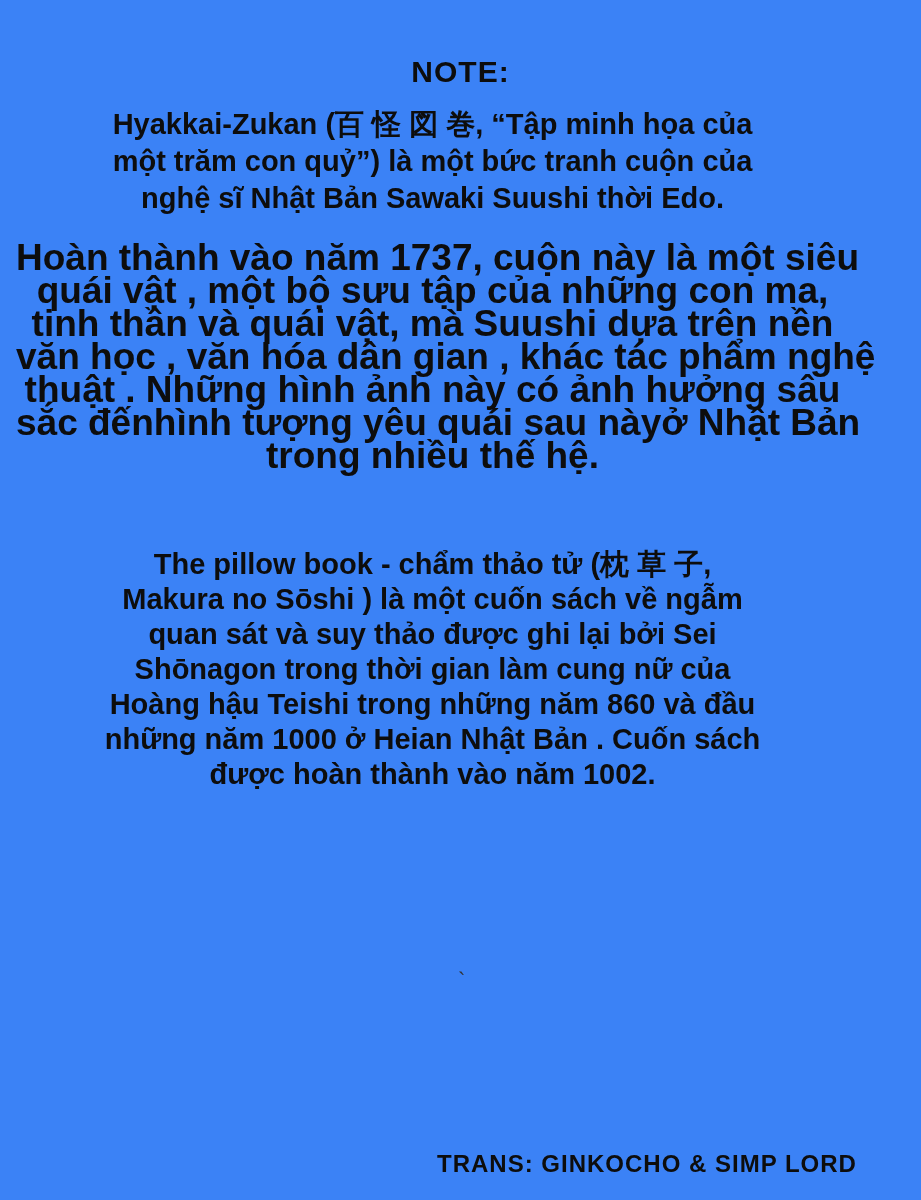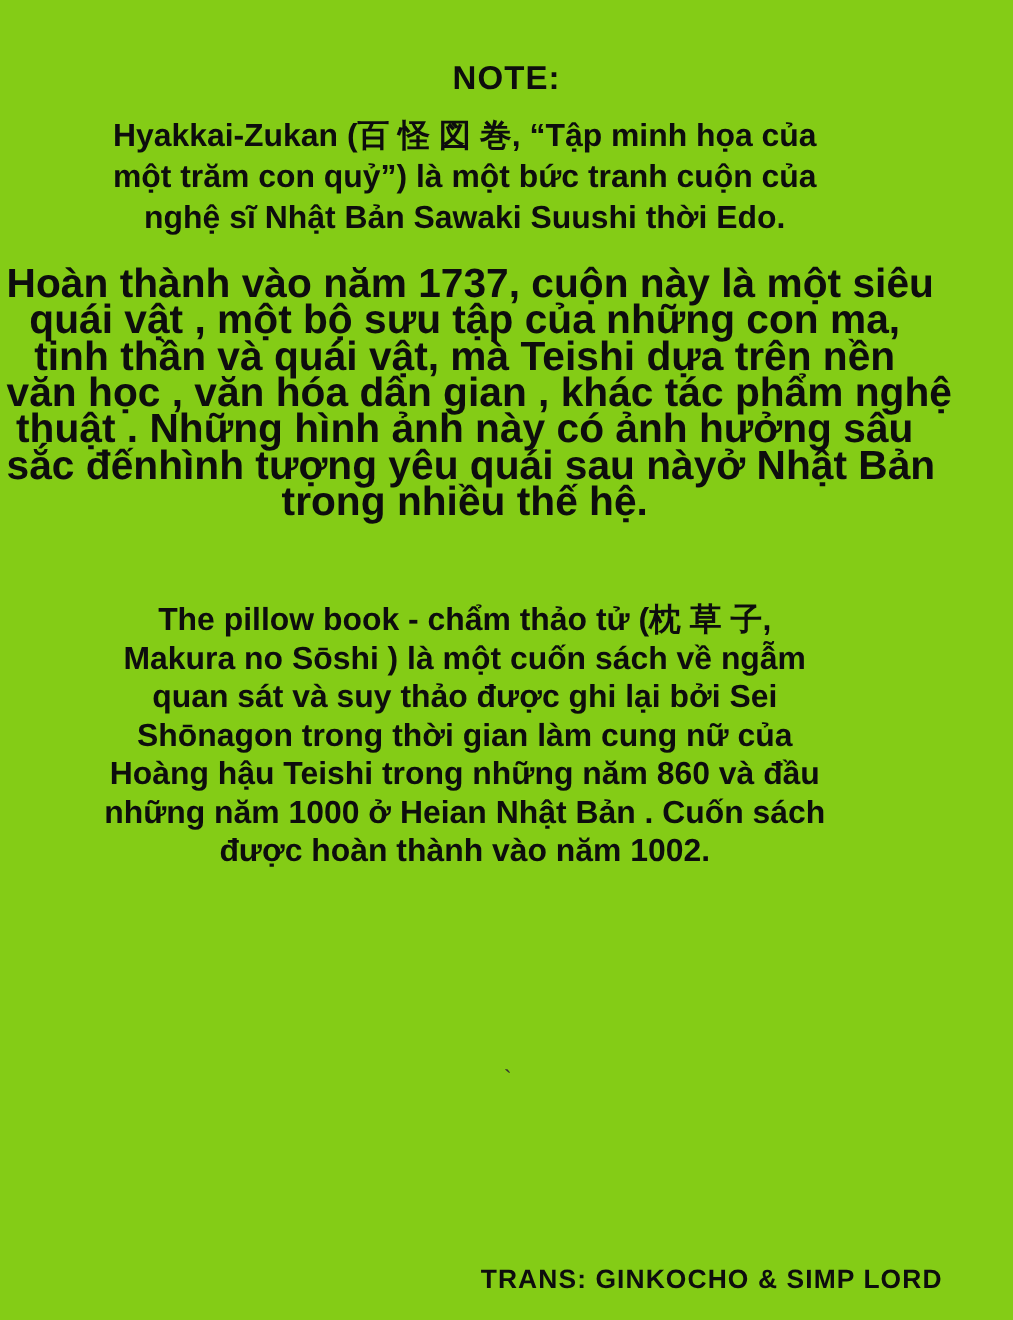--- a/index.html
+++ b/index.html
@@ -4,40 +4,40 @@
 <style>
   html, body {
     margin: 0;
     padding: 0;
     background: #ffffff;
   }
   .page {
     position: relative;
     width: 921px;
     height: 1200px;
-    background: #84cc16;
+    background: #3b82f6;
     overflow: hidden;
     font-family: "Liberation Sans", sans-serif;
     color: #0d0d0d;
     font-weight: bold;
   }
   .note-title {
     position: absolute;
     top: 55px;
     left: 0;
     width: 921px;
     margin: 0;
     text-align: center;
     font-size: 30px;
     letter-spacing: 1px;
     font-weight: bold;
   }
   .para {
     position: absolute;
-    left: 6px;
+    left: 16px;
     width: 833px;
     text-align: center;
   }
   .para .line {
     white-space: nowrap;
   }
   .p1 { top: 106px; font-size: 29px; line-height: 37px; }
   .p2 { top: 241px; font-size: 37px; line-height: 33px; }
   .p3 { top: 547px; font-size: 29px; line-height: 35px; }
   .stray-mark {
@@ -68,21 +68,21 @@
 
   <div class="para p1">
     <div class="line">Hyakkai-Zukan (百 怪 図 巻, “Tập minh họa của</div>
     <div class="line">một trăm con quỷ”) là một bức tranh cuộn của</div>
     <div class="line">nghệ sĩ Nhật Bản Sawaki Suushi thời Edo.</div>
   </div>
 
   <div class="para p2">
     <div class="line">Hoàn thành vào năm 1737, cuộn này là một siêu</div>
     <div class="line">quái vật , một bộ sưu tập của những con ma,</div>
-    <div class="line">tinh thần và quái vật, mà Teishi dựa trên nền</div>
+    <div class="line">tinh thần và quái vật, mà Suushi dựa trên nền</div>
     <div class="line">văn học , văn hóa dân gian , khác tác phẩm nghệ</div>
     <div class="line">thuật . Những hình ảnh này có ảnh hưởng sâu</div>
     <div class="line">sắc đếnhình tượng yêu quái sau nàyở Nhật Bản</div>
     <div class="line">trong nhiều thế hệ.</div>
   </div>
 
   <div class="para p3">
     <div class="line">The pillow book - chẩm thảo tử (枕 草 子,</div>
     <div class="line">Makura no Sōshi ) là một cuốn sách về ngẫm</div>
     <div class="line">quan sát và suy thảo được ghi lại bởi Sei</div>

